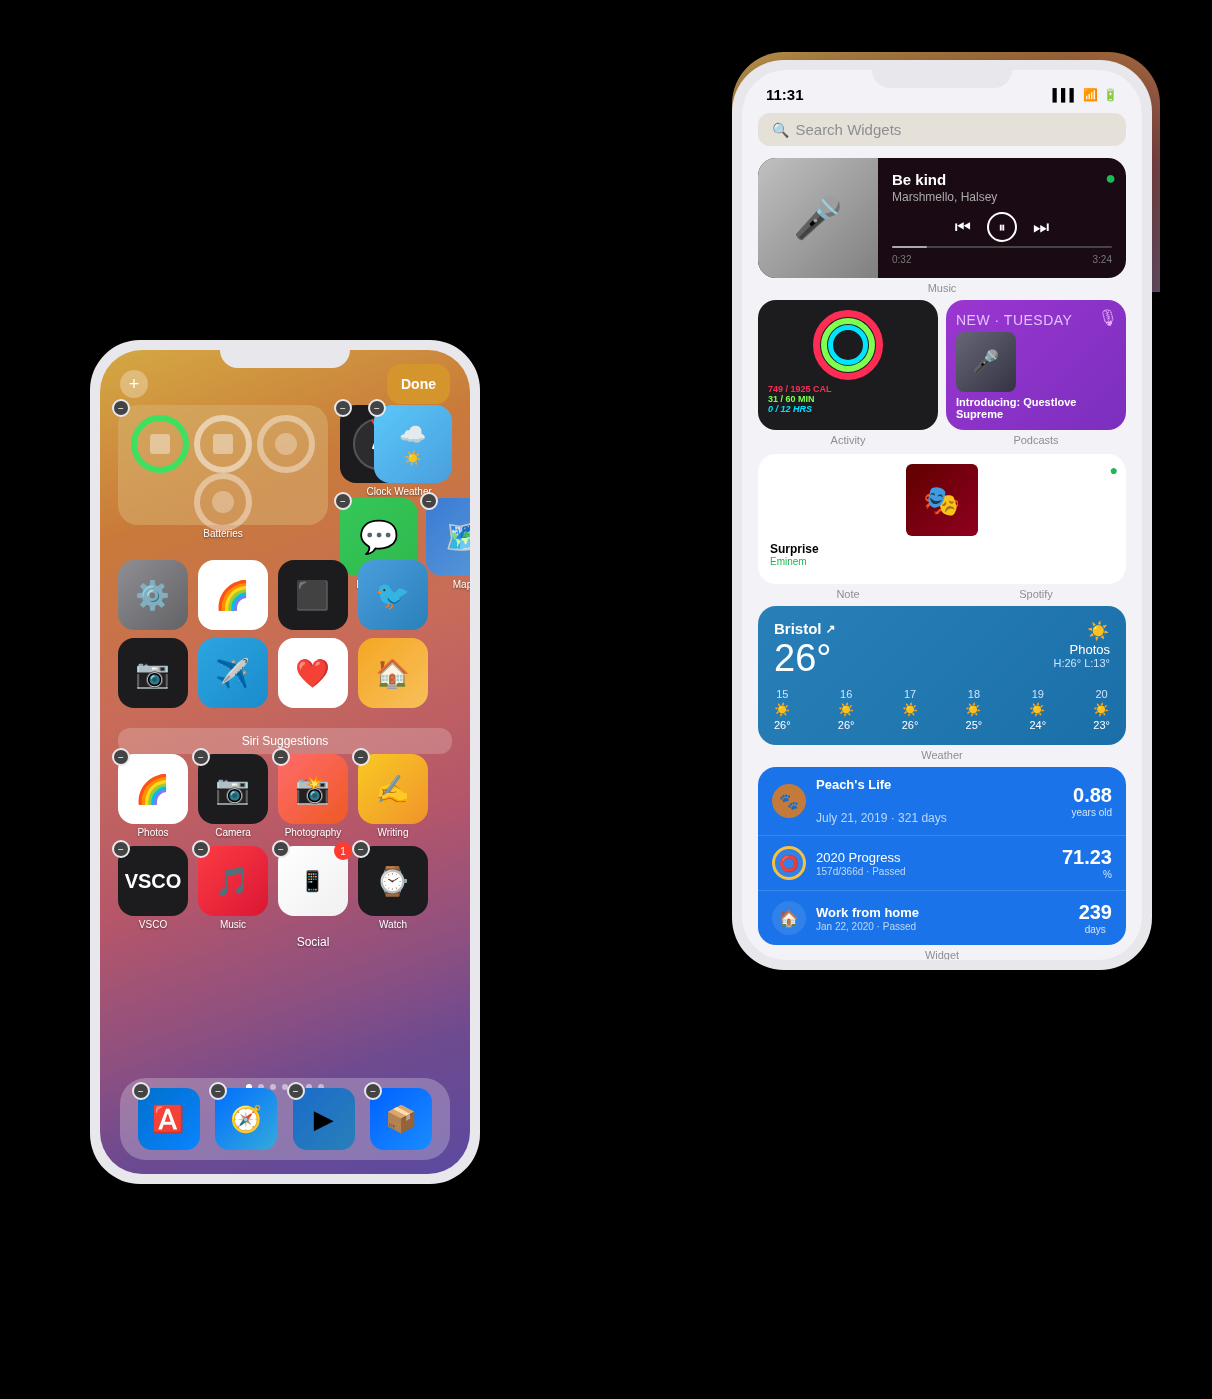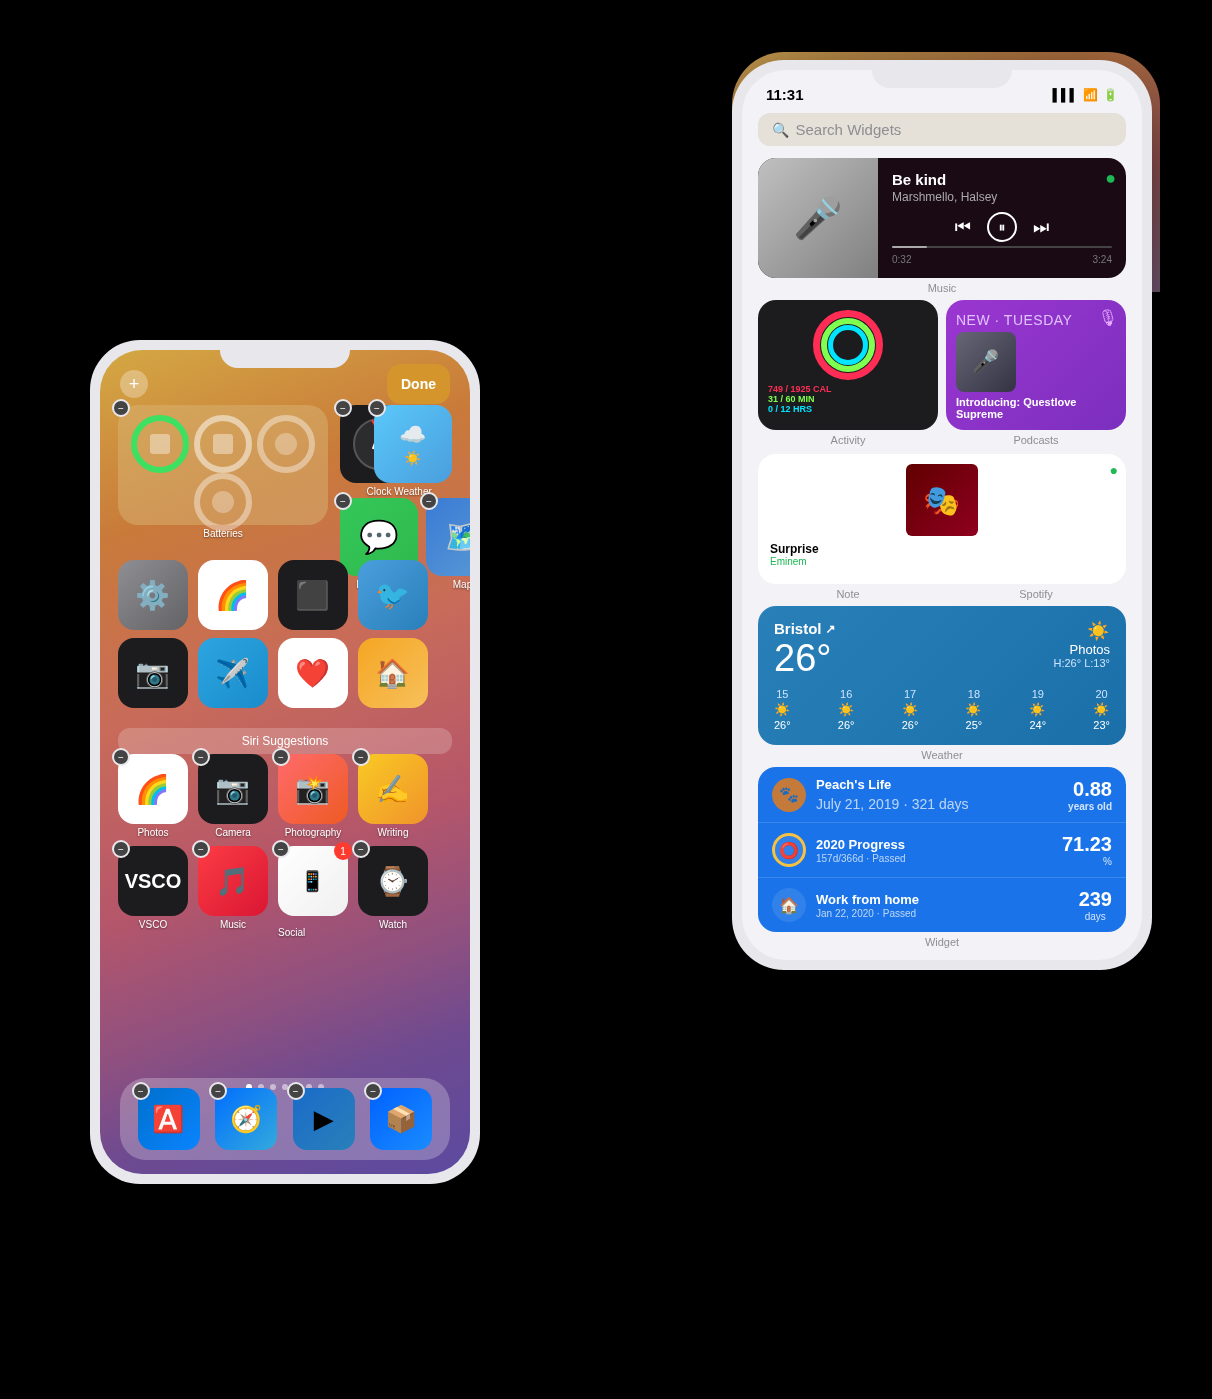--- a/index.html
+++ b/index.html
@@ -354,21 +354,21 @@
         </div>
         <div style="position:relative;">
           <div style="position:absolute;top:-6px;left:-6px;width:18px;height:18px;background:#444;border-radius:50%;border:2px solid #e8e8ec;display:flex;align-items:center;justify-content:center;color:#fff;font-size:10px;z-index:5;">−</div>
           <div style="width:70px;height:70px;background:linear-gradient(135deg,#fc3c44,#da1633);border-radius:16px;display:flex;align-items:center;justify-content:center;font-size:28px;">🎵</div>
           <div style="text-align:center;color:#fff;font-size:10px;margin-top:3px;text-shadow:0 1px 2px rgba(0,0,0,0.5);">Music</div>
         </div>
         <div style="position:relative;">
           <div style="position:absolute;top:-6px;left:-6px;width:18px;height:18px;background:#444;border-radius:50%;border:2px solid #e8e8ec;display:flex;align-items:center;justify-content:center;color:#fff;font-size:10px;z-index:5;">−</div>
           <div style="position:absolute;top:-4px;right:-4px;width:18px;height:18px;background:#ff3b30;border-radius:50%;color:#fff;font-size:10px;display:flex;align-items:center;justify-content:center;z-index:6;">1</div>
           <div style="width:70px;height:70px;background:linear-gradient(135deg,#fff,#f0f0f0);border-radius:16px;display:flex;align-items:center;justify-content:center;font-size:20px;">📱</div>
-          <div style="color:#fff;font-size:10px;margin-top:11px;text-shadow:0 1px 2px rgba(0,0,0,0.5);">Social</div>
+          <div style="text-align:center;color:#fff;font-size:12px;margin-top:19px;text-shadow:0 1px 2px rgba(0,0,0,0.5);">Social</div>
         </div>
         <div style="position:relative;">
           <div style="position:absolute;top:-6px;left:-6px;width:18px;height:18px;background:#444;border-radius:50%;border:2px solid #e8e8ec;display:flex;align-items:center;justify-content:center;color:#fff;font-size:10px;z-index:5;">−</div>
           <div style="width:70px;height:70px;background:#1c1c1e;border-radius:16px;display:flex;align-items:center;justify-content:center;font-size:28px;">⌚</div>
           <div style="text-align:center;color:#fff;font-size:10px;margin-top:3px;text-shadow:0 1px 2px rgba(0,0,0,0.5);">Watch</div>
         </div>
       </div>
     </div>
 
     <div style="position:absolute;bottom:84px;left:50%;transform:translateX(-50%);display:flex;gap:6px;">
@@ -459,21 +459,21 @@
 
         <div style="flex:1;background:#1c1c1e;border-radius:18px;padding:10px;height:130px;">
 
           <div style="position:relative;width:70px;height:70px;margin:0 auto 4px;">
             <div style="position:absolute;inset:0;border-radius:50%;border:7px solid #ff2d55;"></div>
             <div style="position:absolute;inset:8px;border-radius:50%;border:6px solid #7fff4f;"></div>
             <div style="position:absolute;inset:15px;border-radius:50%;border:5px solid #00e5ff;"></div>
           </div>
           <div style="font-size:9px;color:#ff2d55;font-weight:600;">749 / 1925 CAL</div>
           <div style="font-size:9px;color:#7fff4f;font-weight:600;">31 / 60 MIN</div>
-          <div style="font-size:9px;color:#00e5ff;font-weight:600;">0 / 12 HRS</div>
+          <div style="font-size:9px;color:#00e5ff;font-weight:600;font-style:italic;">0 / 12 HRS</div>
         </div>
 
         <div style="flex:1;background:linear-gradient(135deg,#9b36d1,#7b2fbe);border-radius:18px;padding:10px;height:130px;overflow:hidden;position:relative;">
           <div style="position:absolute;top:8px;right:8px;color:#e8aaff;font-size:16px;">🎙</div>
           <div style="font-size:14px;color:#e0c0ff;font-weight:400;letter-spacing:0.5px;margin-top:2px;">NEW · TUESDAY</div>
 
           <div style="width:60px;height:60px;background:linear-gradient(135deg,#333,#555);border-radius:8px;margin:4px 0;display:flex;align-items:center;justify-content:center;overflow:hidden;">
             <div style="width:100%;height:100%;background:linear-gradient(135deg,#667,#334);display:flex;align-items:center;justify-content:center;font-size:22px;">🎤</div>
           </div>
           <div style="font-size:11px;color:#fff;font-weight:700;">Introducing: Questlove Supreme</div>
@@ -551,32 +551,32 @@
         </div>
       </div>
       <div class="widget-label">Weather</div>
 
       <div style="margin:0 16px 4px;background:#1a73e8;border-radius:18px;overflow:hidden;">
 
         <div style="display:flex;align-items:center;padding:10px 14px;border-bottom:1px solid rgba(255,255,255,0.15);">
           <div style="width:34px;height:34px;border-radius:50%;background:#c47a3a;margin-right:10px;flex-shrink:0;display:flex;align-items:center;justify-content:center;font-size:16px;">🐾</div>
           <div style="flex:1;">
             <div style="font-size:13px;font-weight:600;color:#fff;">Peach's Life</div>
-            <div style="font-size:14px;color:rgba(255,255,255,0.7);margin-top:4px;">July 21, 2019 · 321 days</div>
+            <div style="font-size:12px;color:rgba(255,255,255,0.7);margin-top:19px;">July 21, 2019 · 321 days</div>
           </div>
           <div style="text-align:right;">
             <div style="font-size:20px;font-weight:700;color:#fff;">0.88</div>
-            <div style="font-size:10px;color:rgba(255,255,255,0.8);font-weight:bold;">years old</div>
+            <div style="font-size:10px;color:rgba(255,255,255,0.8);">years old</div>
           </div>
         </div>
 
         <div style="display:flex;align-items:center;padding:10px 14px;border-bottom:1px solid rgba(255,255,255,0.15);">
           <div style="width:34px;height:34px;border-radius:50%;background:rgba(255,255,255,0.1);margin-right:10px;flex-shrink:0;display:flex;align-items:center;justify-content:center;font-size:16px;border:3px solid #f5c242;">⭕</div>
           <div style="flex:1;">
-            <div style="font-size:13px;font-weight:700;color:#fff;">2020 Progress</div>
+            <div style="font-size:13px;font-weight:400;color:#fff;">2020 Progress</div>
             <div style="font-size:10px;color:rgba(255,255,255,0.7);margin-top:1px;">157d/366d · Passed</div>
           </div>
           <div style="text-align:right;">
             <div style="font-size:20px;font-weight:700;color:#fff;">71.23</div>
             <div style="font-size:10px;color:rgba(255,255,255,0.8);">%</div>
           </div>
         </div>
 
         <div style="display:flex;align-items:center;padding:10px 14px;">
           <div style="width:34px;height:34px;border-radius:50%;background:rgba(255,255,255,0.1);margin-right:10px;flex-shrink:0;display:flex;align-items:center;justify-content:center;font-size:16px;">🏠</div>

